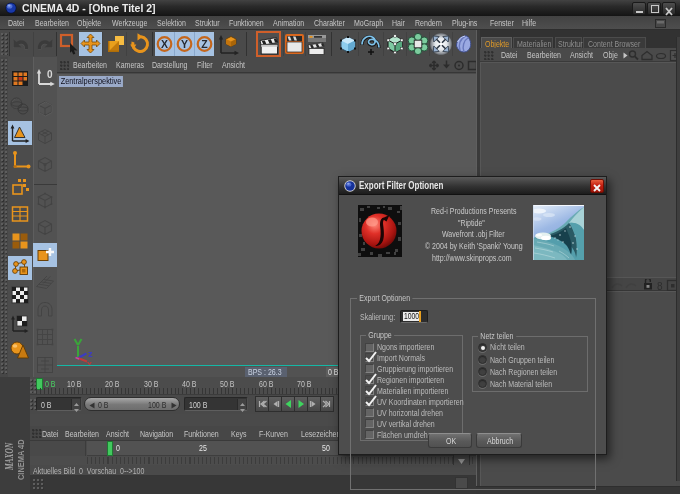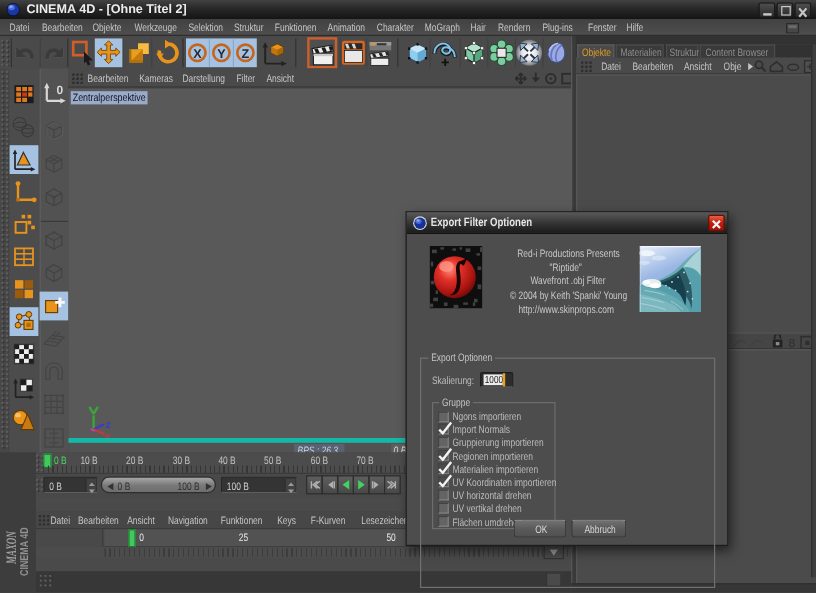--- a/index.html
+++ b/index.html
@@ -437,21 +437,21 @@
       <path d="M8 11 L8 23" stroke="#3aa53a" stroke-width="2"></path>
       <path d="M8 10 L4.5 4 M8 10 L11.5 4" stroke="#3aa53a" stroke-width="2"></path>
       <path d="M8 23 L16.5 18.5" stroke="#3c3cc2" stroke-width="2"></path>
       <path d="M8 23 L17 26.5" stroke="#c03a3a" stroke-width="2"></path>
       <path d="M5.5 22.5 L9 24" stroke="#c840a8" stroke-width="1.5"></path>
       <text x="18" y="22" font-size="9" font-weight="bold" fill="#3c3cc2" font-family="Liberation Sans">z</text>
       <text x="17" y="32" font-size="9" font-weight="bold" fill="#c03a3a" font-family="Liberation Sans">x</text>
     </svg>
   </div>
 
-  <div class="abs" style="left:0;top:308px;width:419px;height:12px;background:#525252;border-top:4px solid #14b8a6;font-style:italic;">
+  <div class="abs" style="left:0;top:308px;width:419px;height:12px;background:#525252;border-top:1px solid #14b8a6;">
     <div class="abs" style="left:188px;top:1px;width:42px;height:10px;background:#5a6170;"></div>
     <span class="t" style="left:191px;top:1px;color:#c9d2e2;">BPS : 26.3</span>
     <div class="abs" style="left:269px;top:1px;width:12px;height:10px;background:#5e5e5e;"></div>
     <span class="t" style="left:271px;top:1px;color:#e0e0e0;">0 B</span>
   </div>
 </div>
 
 <div id="rightpanel" class="abs" style="left:476px;top:30px;width:204px;height:456px;background:#4a4a4a;">
   <div class="abs" style="left:0;top:0;width:204px;height:7px;background:#323232;"></div>
 
@@ -611,20 +611,23 @@
   <div class="abs" style="left:0;top:79px;width:446px;height:9px;background:#4c4c4c;">
     <div class="abs" style="left:57px;top:1px;width:389px;height:7px;background:repeating-linear-gradient(90deg,#3c3c3c 0 1px,transparent 1px 4.1px);"></div>
   </div>
 
   <div class="abs" style="left:423px;top:75px;width:17px;height:14px;background:#4a4a4a;border:1px solid #333;">
     <svg width="15" height="12">
           <path d="M4 4 L7.5 9 11 4 Z" fill="#999"></path>
         </svg>
   </div>
 
+  <div class="abs" style="left:0;top:88px;width:446px;height:11px;background:#4a4a4a;border-bottom:1px solid #363636;">
+    <span class="t" style="left:3px;top:1px;color:#b2b2b2;">Aktuelles Bild  0  Vorschau  0--&gt;100</span>
+  </div>
 
   <div class="abs" style="left:0;top:99px;width:446px;height:18px;background:#373737;">
     <div class="abs grip2" style="left:3px;top:3px;width:12px;height:11px;"></div>
     <div class="abs" style="left:425px;top:1px;width:13px;height:12px;background:#4a4a4a;border:1px solid #333;"></div>
   </div>
 </div>
 
 <div id="maxon" class="abs" style="left:0;top:377px;width:30px;height:117px;background:#3d3d3d;">
   <span class="abs" style="left:2px;top:93px;transform:rotate(-90deg) scaleX(0.62);transform-origin:0 0;font-family:'Liberation Serif',serif;font-style:italic;font-weight:bold;font-size:12px;color:#a2a2a2;white-space:pre;">MAXON</span>
   <span class="abs" style="left:15px;top:103px;transform:rotate(-90deg) scaleX(0.78);transform-origin:0 0;font-size:9.5px;font-weight:bold;color:#929292;white-space:pre;">CINEMA 4D</span>
@@ -772,20 +775,33 @@
             <path d="M2 7 L5 10 L12 1" stroke="#f2f2f2" stroke-width="2" fill="none"></path>
           </svg>
       <svg class="abs" style="left:3px;top:48px" width="13" height="12">
             <path d="M2 7 L5 10 L12 1" stroke="#f2f2f2" stroke-width="2" fill="none"></path>
           </svg>
       <svg class="abs" style="left:3px;top:59px" width="13" height="12">
             <path d="M2 7 L5 10 L12 1" stroke="#f2f2f2" stroke-width="2" fill="none"></path>
           </svg>
     </div>
 
+    <div class="gbox" style="left:121px;top:37px;width:116px;height:56px;border-color:#6d6d6d;">
+      <span class="glabel" style="left:5px;">Netz teilen</span>
+      <div class="rd" style="left:5px;top:5.5px;">
+            <div class="rdot"></div>
+          </div>
+          <span class="dt" style="left:17px;top:5px;">Nicht teilen</span>
+      <div class="rd" style="left:5px;top:17.8px;"></div>
+          <span class="dt" style="left:17px;top:17.5px;">Nach Gruppen teilen</span>
+      <div class="rd" style="left:5px;top:30.1px;"></div>
+          <span class="dt" style="left:17px;top:30px;">Nach Regionen teilen</span>
+      <div class="rd" style="left:5px;top:42.4px;"></div>
+          <span class="dt" style="left:17px;top:42px;">Nach Material teilen</span>
+    </div>
 
   </div>
 
   <div class="btn" style="left:89px;top:256px;width:44px;">
         <span class="dt" style="left:17px;top:2px;color:#d8d8d8;">OK</span>
       </div>
   <div class="btn" style="left:137px;top:256px;width:46px;text-align:right;">
         <span class="dt" style="left:10px;top:2px;color:#d8d8d8;">Abbruch</span>
       </div>
 </div>

